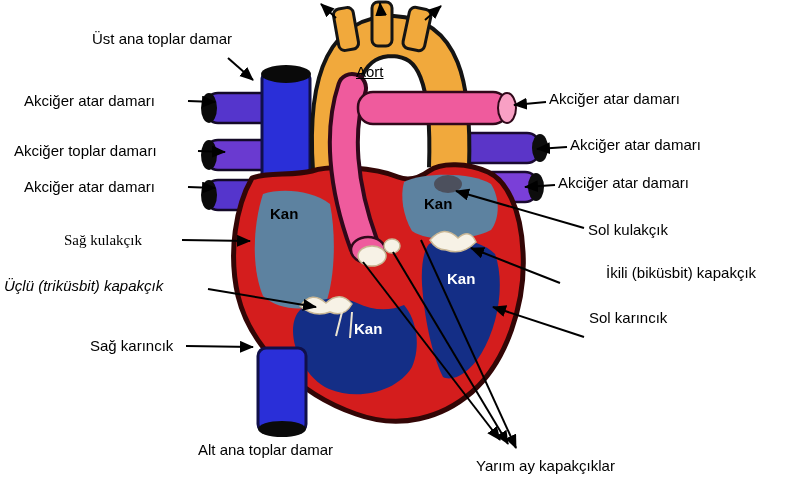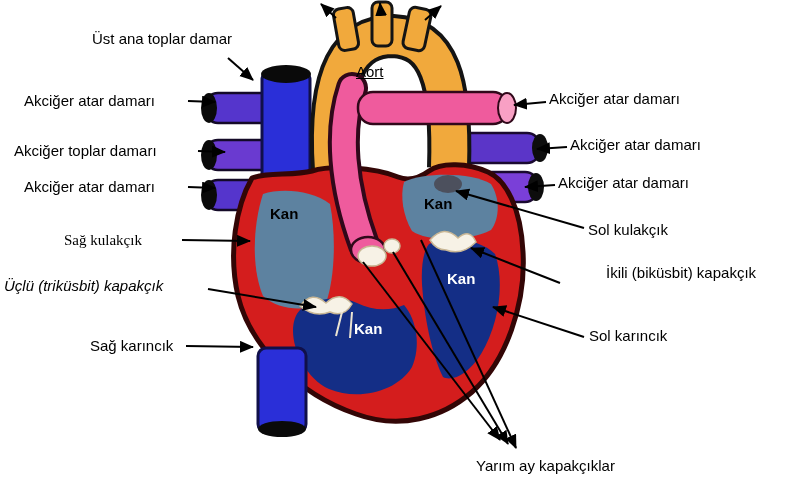--- a/index.html
+++ b/index.html
@@ -131,26 +131,27 @@
   </svg>
 
   <div class="lbl" style="left:92px;top:30px;">Üst ana toplar damar</div>
   <div class="lbl" style="left:356px;top:63px;text-decoration:underline;">Aort</div>
   <div class="lbl" style="left:24px;top:92px;">Akciğer atar damarı</div>
   <div class="lbl" style="left:14px;top:142px;">Akciğer toplar damarı</div>
   <div class="lbl" style="left:24px;top:178px;">Akciğer atar damarı</div>
   <div class="lbl" style="left:64px;top:231px;font-family:Liberation Serif, serif;">Sağ kulakçık</div>
   <div class="lbl" style="left:4px;top:277px;font-style:italic;">Üçlü (triküsbit) kapakçık</div>
   <div class="lbl" style="left:90px;top:337px;">Sağ karıncık</div>
+  <div class="lbl" style="left:198px;top:441px;">Alt ana toplar damar</div>
   <div class="lbl" style="left:549px;top:90px;">Akciğer atar damarı</div>
   <div class="lbl" style="left:570px;top:136px;">Akciğer atar damarı</div>
   <div class="lbl" style="left:558px;top:174px;">Akciğer atar damarı</div>
   <div class="lbl" style="left:588px;top:221px;">Sol kulakçık</div>
   <div class="lbl" style="left:566px;top:264px;margin-left:40px;">İkili (biküsbit) kapakçık</div>
-  <div class="lbl" style="left:589px;top:327px;">Sol karıncık</div>
+  <div class="lbl" style="left:589px;top:309px;">Sol karıncık</div>
   <div class="lbl" style="left:452px;top:457px;margin-left:24px;">Yarım ay kapakçıklar</div>
 
   <div class="kan kan-dark" style="left:270px;top:205px;">Kan</div>
   <div class="kan kan-dark" style="left:424px;top:195px;">Kan</div>
   <div class="kan kan-light" style="left:447px;top:270px;">Kan</div>
   <div class="kan kan-light" style="left:354px;top:320px;">Kan</div>
 
 </div>
 
 </body></html>

